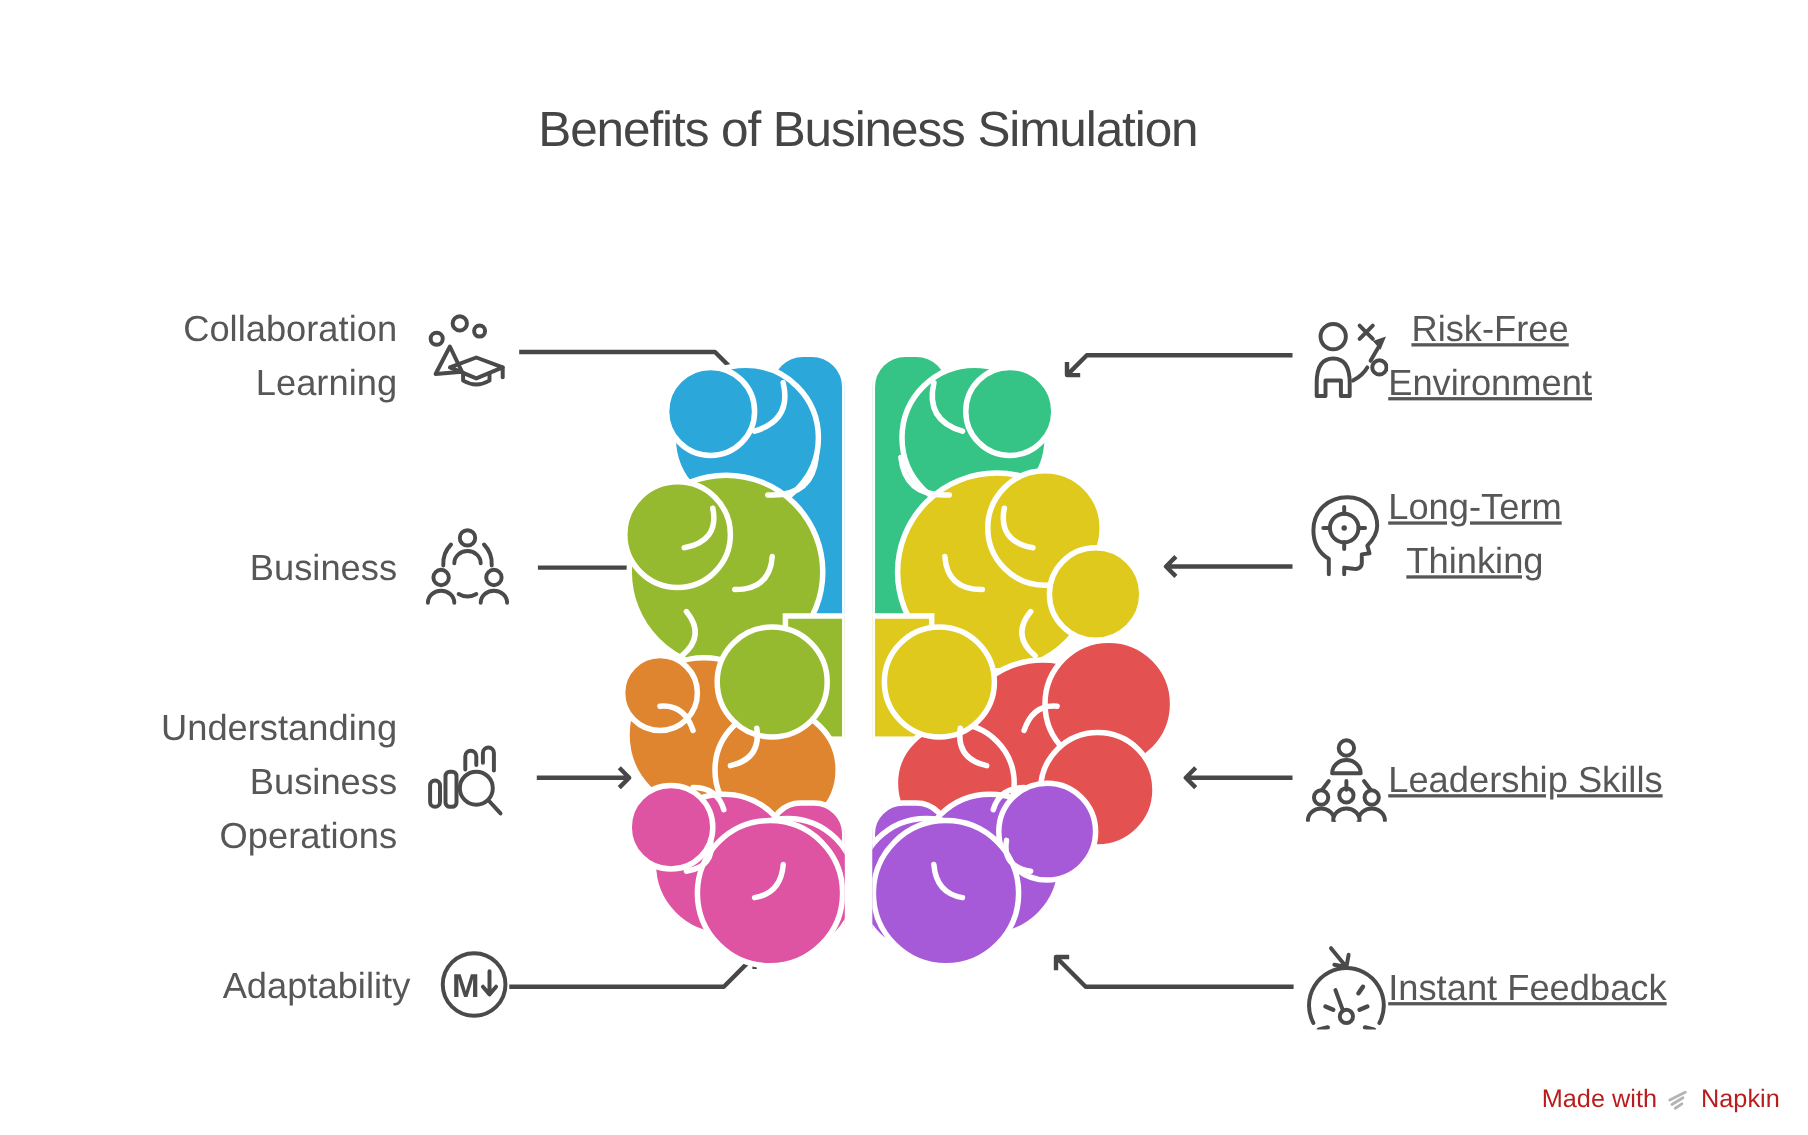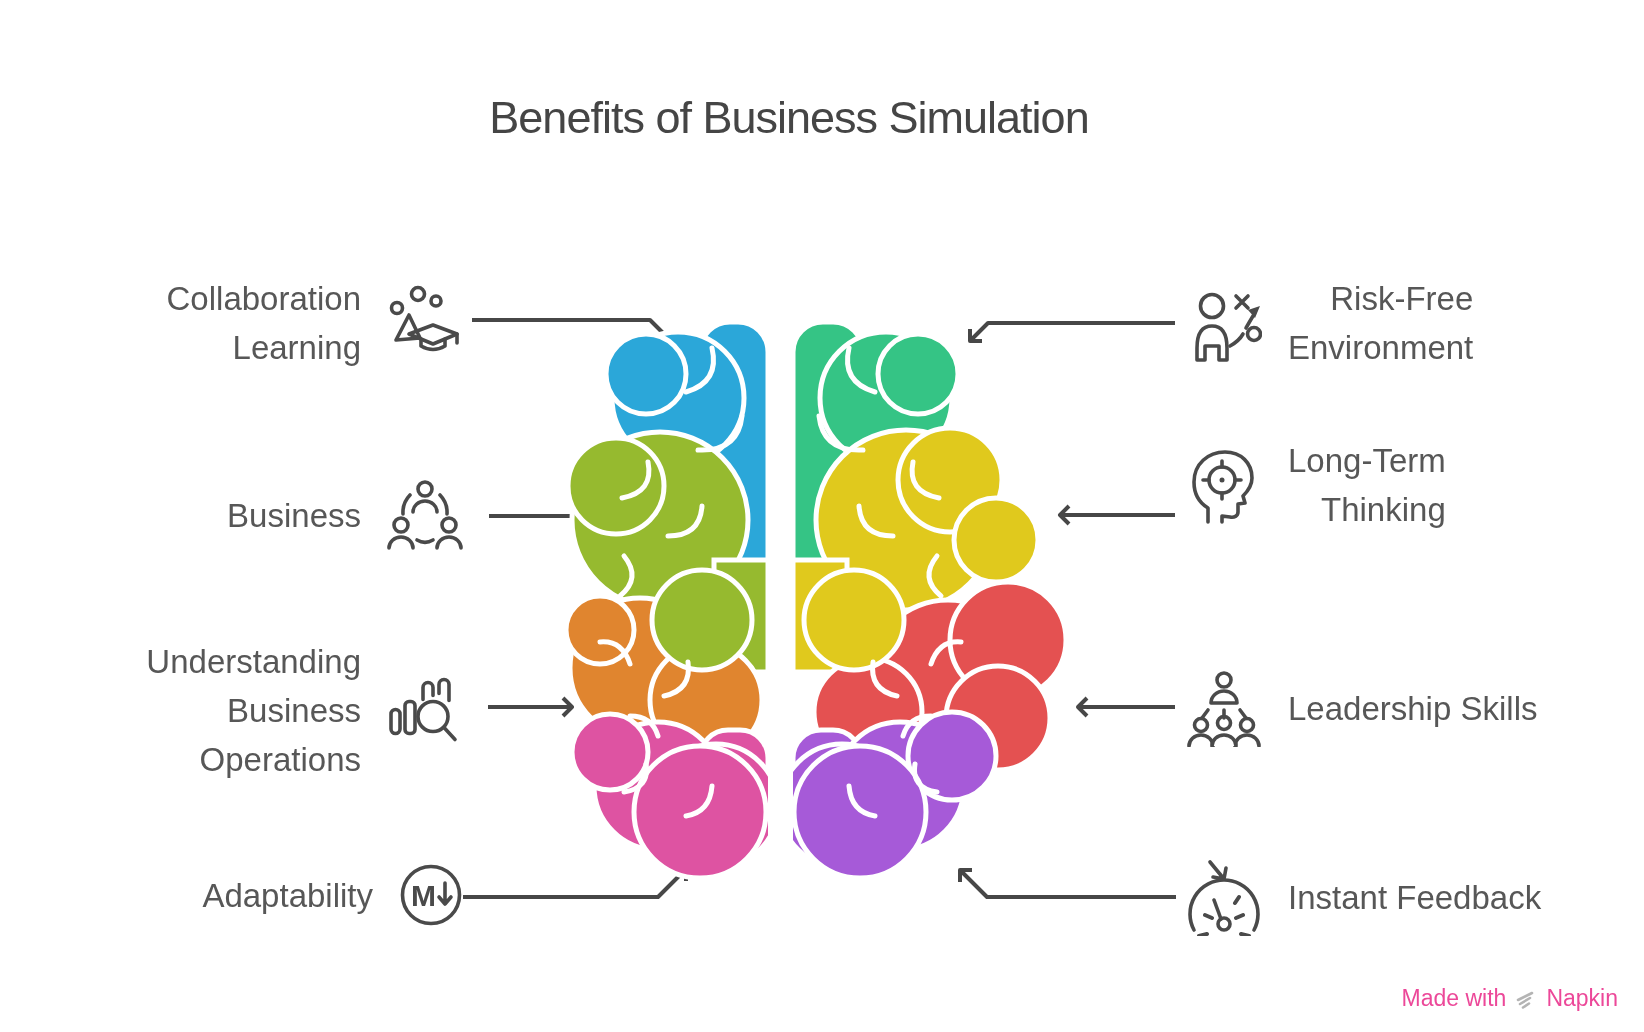--- a/index.html
+++ b/index.html
@@ -6,26 +6,26 @@
   body{width:1644px;height:1032px;position:relative;overflow:hidden;
        font-family:"Liberation Sans",sans-serif;}
   .title{position:absolute;top:92px;left:0;width:1578px;margin:0;text-align:center;
          font-size:45px;font-weight:400;color:#454545;letter-spacing:-1px;}
   .arrows{position:absolute;left:0;top:0;pointer-events:none;}
   .brain{position:absolute;left:540px;top:300px;}
   .brow{position:absolute;display:flex;align-items:center;transform:translateY(-50%);}
   .brow.bleft{right:1181px;flex-direction:row;}
   .brow.bleft .label{text-align:right;margin-right:26px;}
   .brow.bright{left:1186px;flex-direction:row;}
-  .brow.bright .label{text-align:right;margin-left:26px;}
+  .brow.bright .label{text-align:center;text-decoration:underline;}
   .label{font-size:33px;line-height:49px;color:#575757;}
   .label div{white-space:nowrap;}
   .icon{flex:0 0 auto;display:block;}
   .footer{position:absolute;right:26px;bottom:20px;display:flex;align-items:center;
-          gap:9px;font-size:23px;color:#ec4899;}
+          gap:9px;font-size:23px;color:#b91c1c;}
   .ic{stroke:#4a4a4a;stroke-width:3.6;fill:none;stroke-linecap:round;stroke-linejoin:round;}
 </style>
 </head>
 <body>
 
 <h1 class="title">Benefits of Business Simulation</h1>
 
 <svg class="arrows" width="1644" height="1032" viewBox="0 0 1644 1032">
   <g stroke="#474747" stroke-width="4" fill="none" stroke-linejoin="round">
     <path d="M472,320 H650 L676,346 M676,334 L676,346 L664,346"></path>

